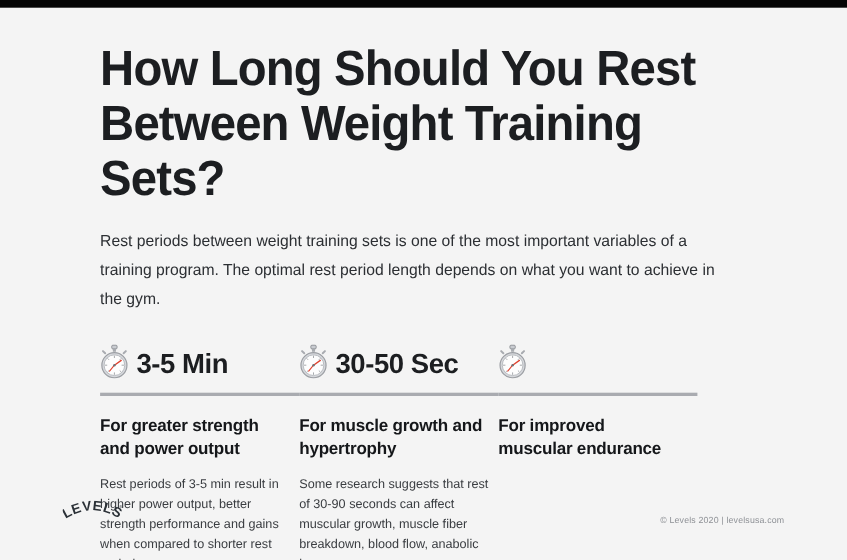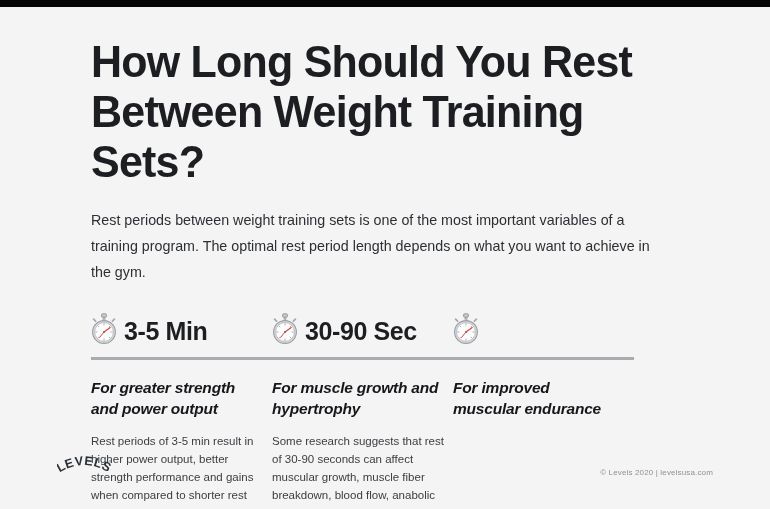--- a/index.html
+++ b/index.html
@@ -95,21 +95,20 @@
   }
   .col-sub {
     margin: 0;
     padding-top: 17px;
     font-size: 15.5px;
     line-height: 21px;
     font-weight: 700;
     color: #15171a;
     letter-spacing: -0.2px;
     white-space: pre-line;
-    font-style: italic;
   }
   .col-body {
     margin: 0;
     padding-top: 13px;
     font-size: 11.5px;
     line-height: 18px;
     color: #3a3d41;
     font-weight: 400;
   }
   .footer {
@@ -199,21 +198,21 @@
                 <line x1="19" y1="13" x2="18.1" y2="13.9"></line>
                 <line x1="19" y1="25" x2="18.1" y2="24.1"></line>
                 <line x1="7" y1="25" x2="7.9" y2="24.1"></line>
                 <line x1="7" y1="13" x2="7.9" y2="13.9"></line>
               </g>
               <line x1="13" y1="19" x2="19.2" y2="14.6" stroke="#e0422f" stroke-width="1.2" stroke-linecap="round"></line>
               <line x1="13" y1="19" x2="8.6" y2="24.4" stroke="#e0422f" stroke-width="1" stroke-linecap="round"></line>
               <circle cx="13" cy="19" r="1.1" fill="#6f7276"></circle>
             </svg>
           </span>
-          <span class="col-time">30-90 Sec</span>
+          <span class="col-time">30-50 Sec</span>
         </div>
         <div class="divider"></div>
         <h2 class="col-sub">For muscle growth and
 hypertrophy</h2>
         <p class="col-body">Some research suggests that rest of 30-90 seconds can affect muscular growth, muscle fiber breakdown, blood flow, anabolic hormones.</p>
       </div>
 
       <div class="col">
         <div class="col-head">
           <span class="stopwatch">

